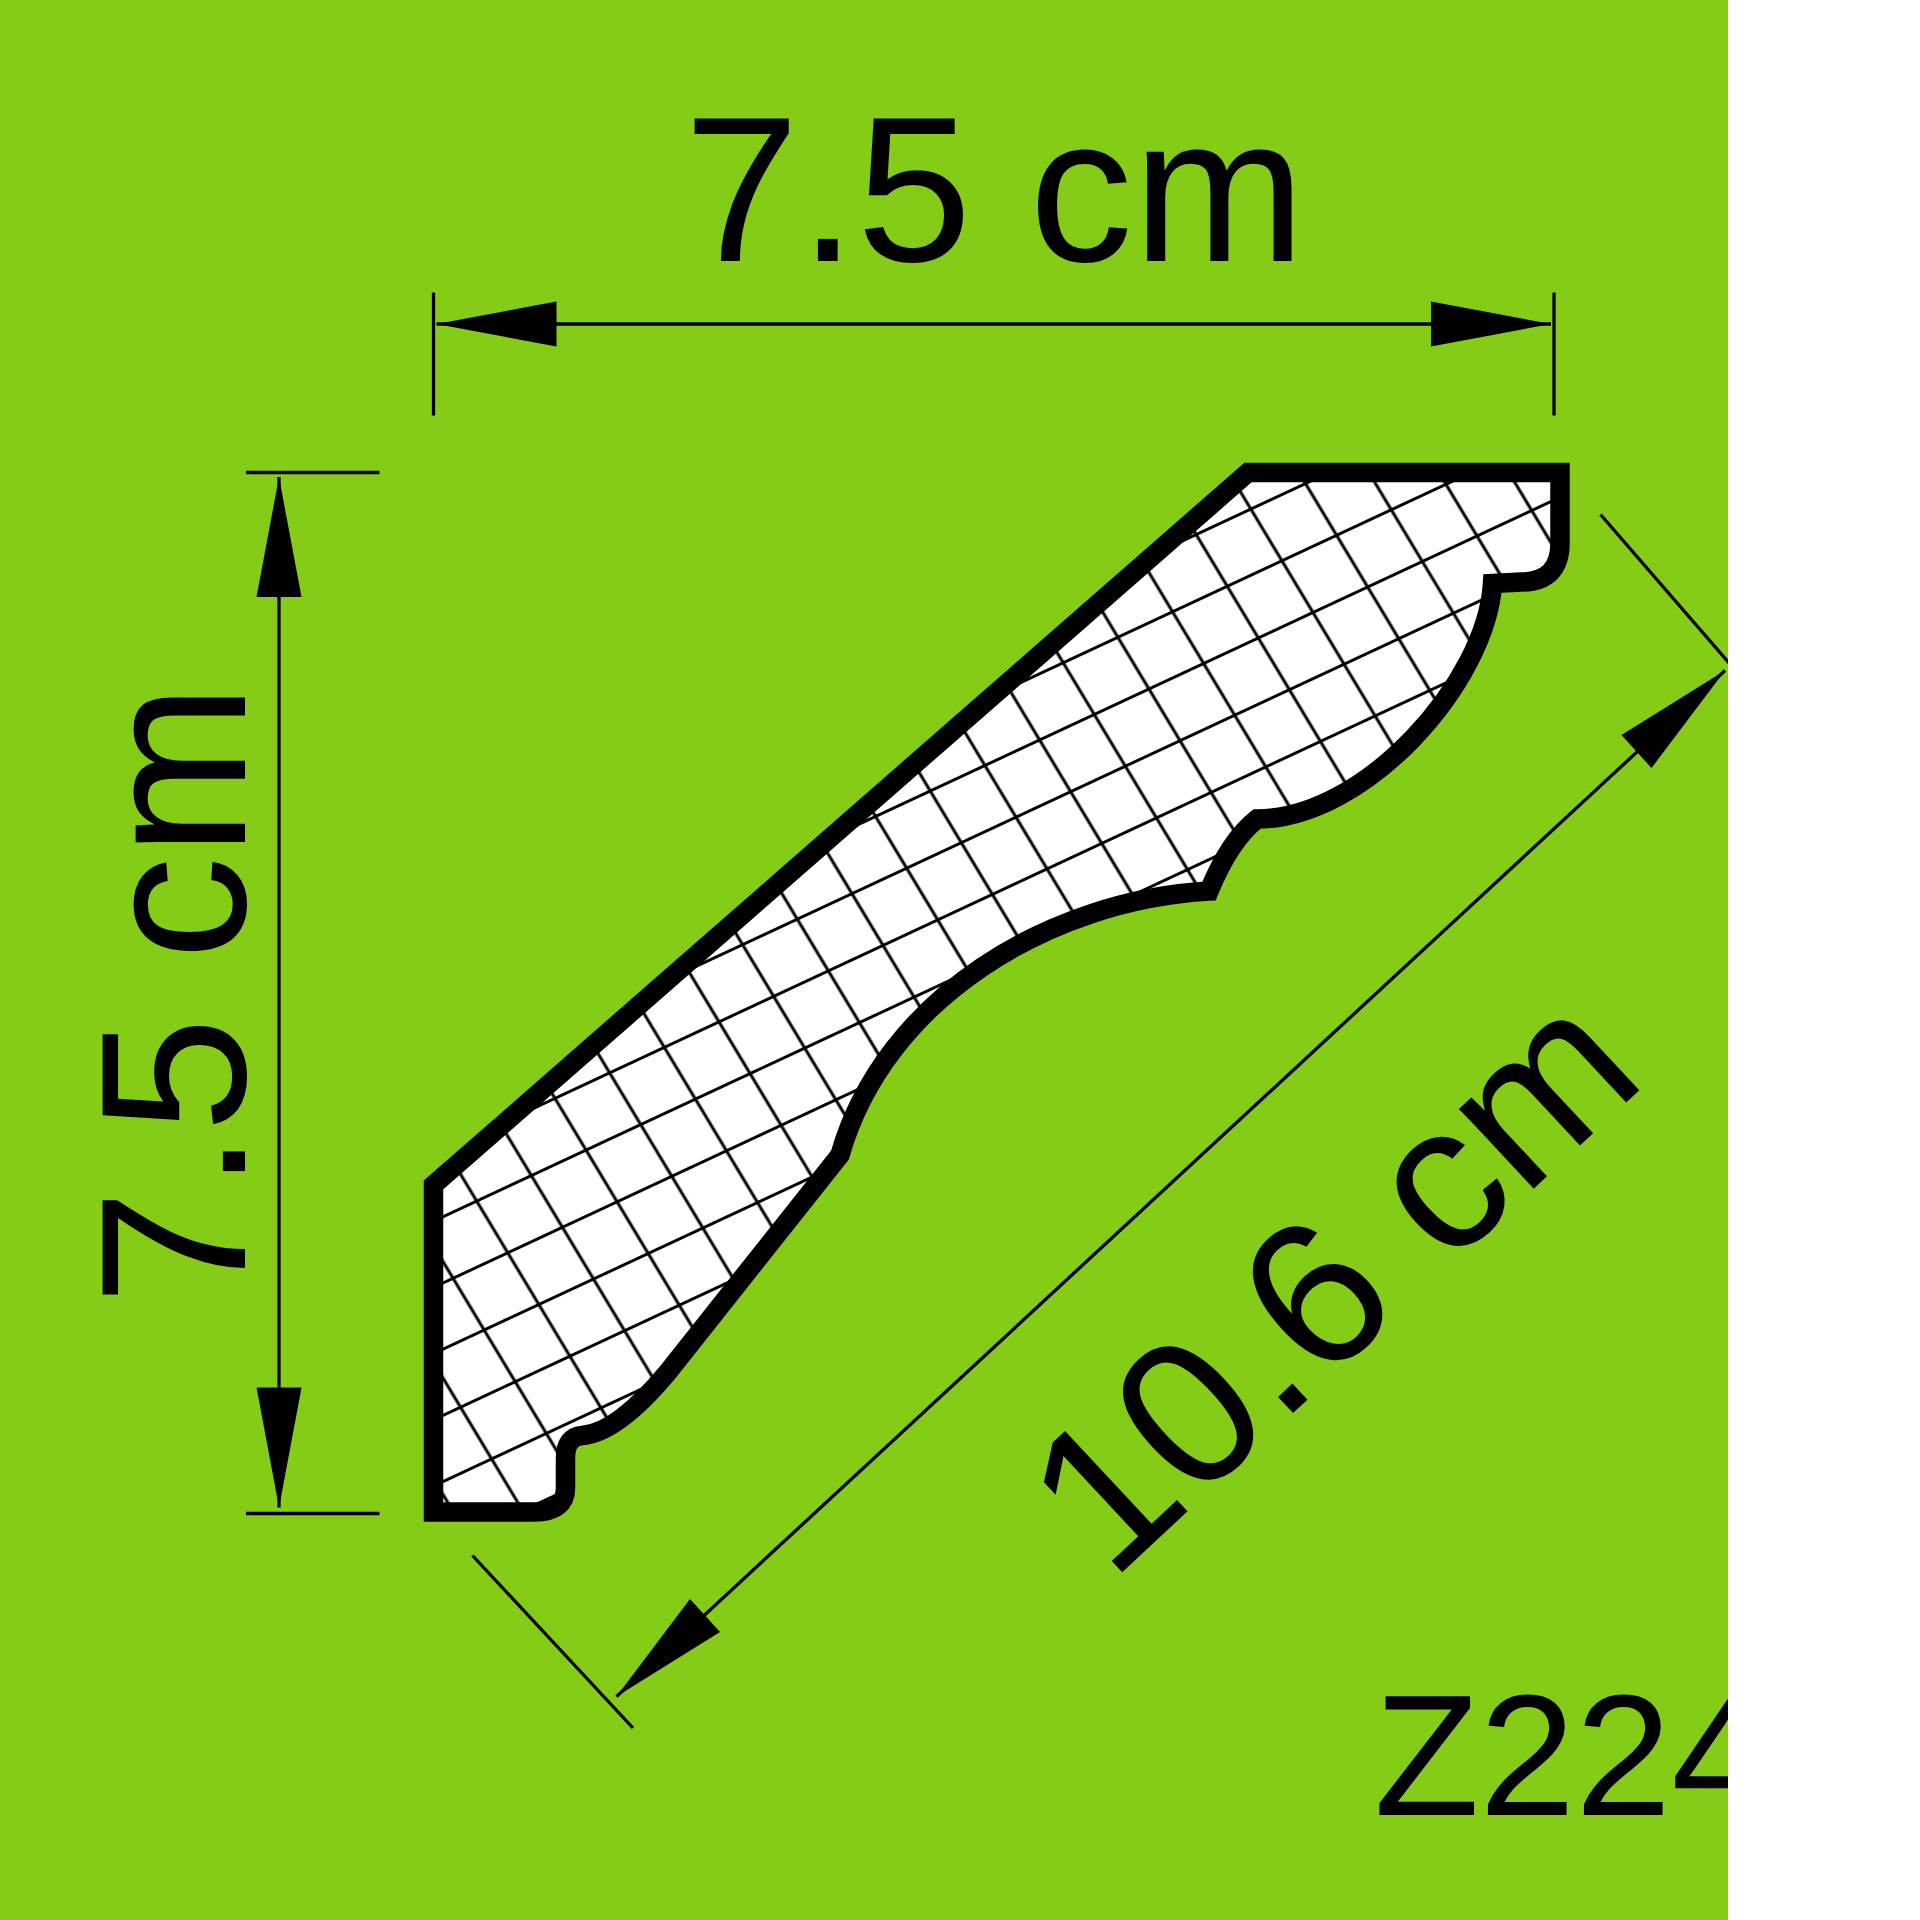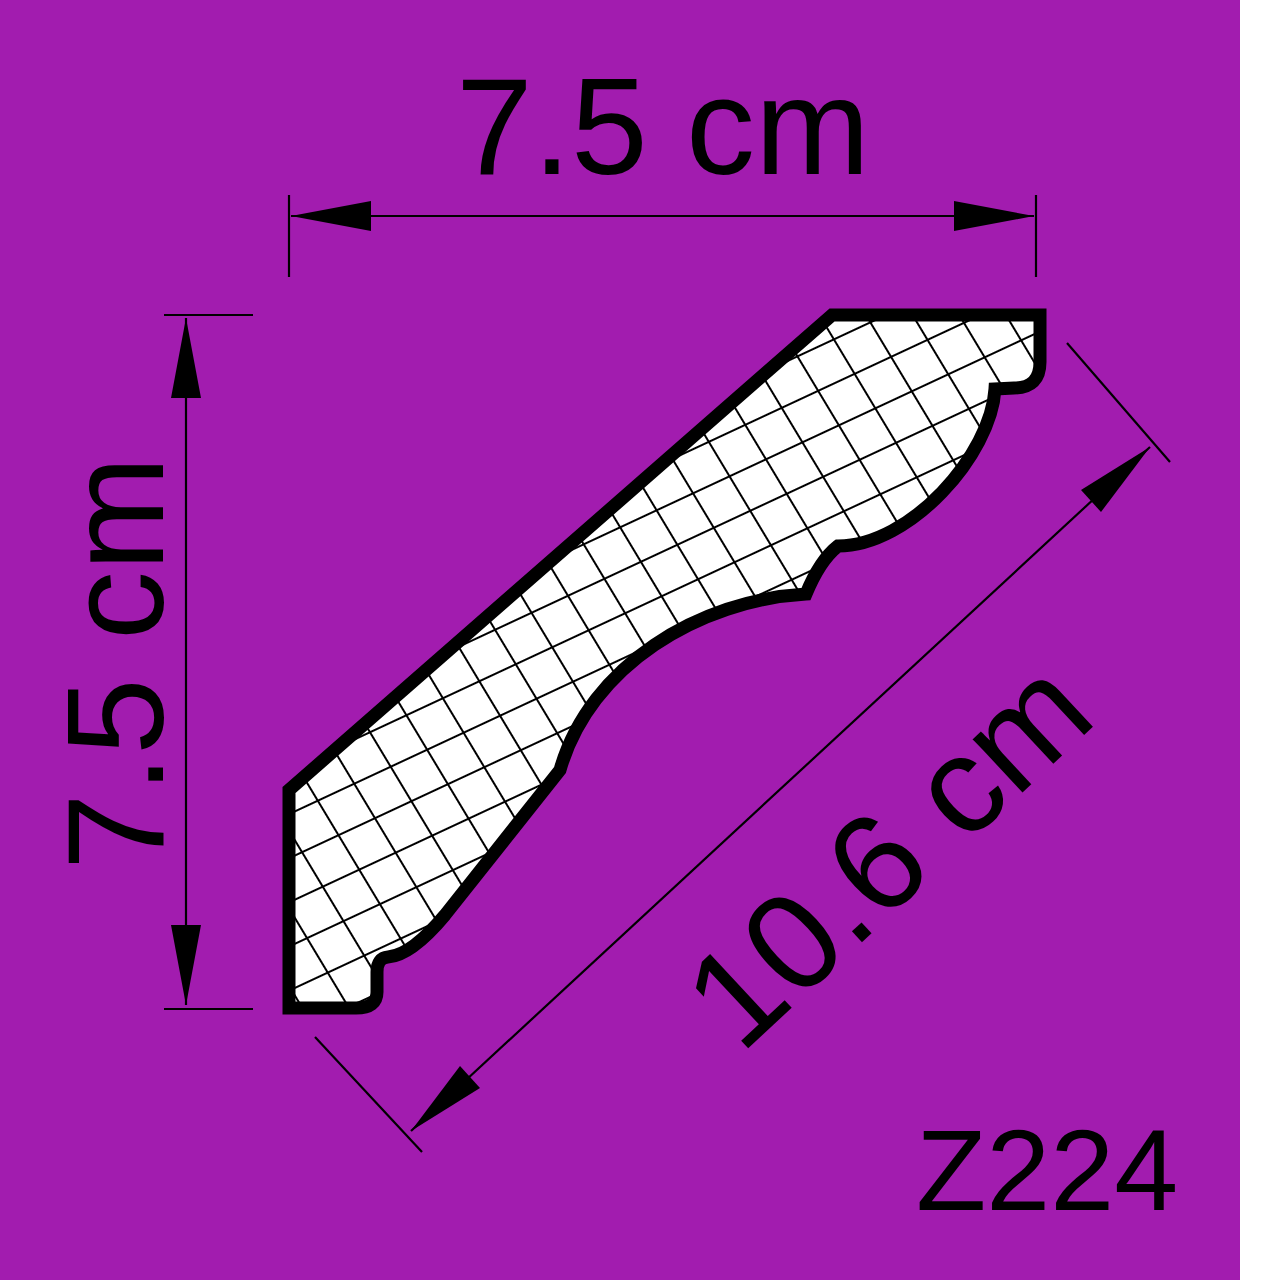--- a/index.html
+++ b/index.html
@@ -1,20 +1,20 @@
 <!DOCTYPE html>
 <html><head>
 <meta charset="utf-8">
 <style>
   html, body { margin: 0; padding: 0; background: #ffffff; }
   .stage {
     position: relative;
-    width: 1240px;
+    width: 1152px;
     height: 1280px;
-    background: #a21caf;
+    background: #84cc16;
     overflow: hidden;
     font-family: "Liberation Sans", sans-serif;
   }
   .stage svg { position: absolute; inset: 0; display: block; }
   text {
     font-family: "Liberation Sans", sans-serif;
     fill: #000000;
   }
   .dim-label { font-size: 138px; }
   .code-label { font-size: 115px; }

